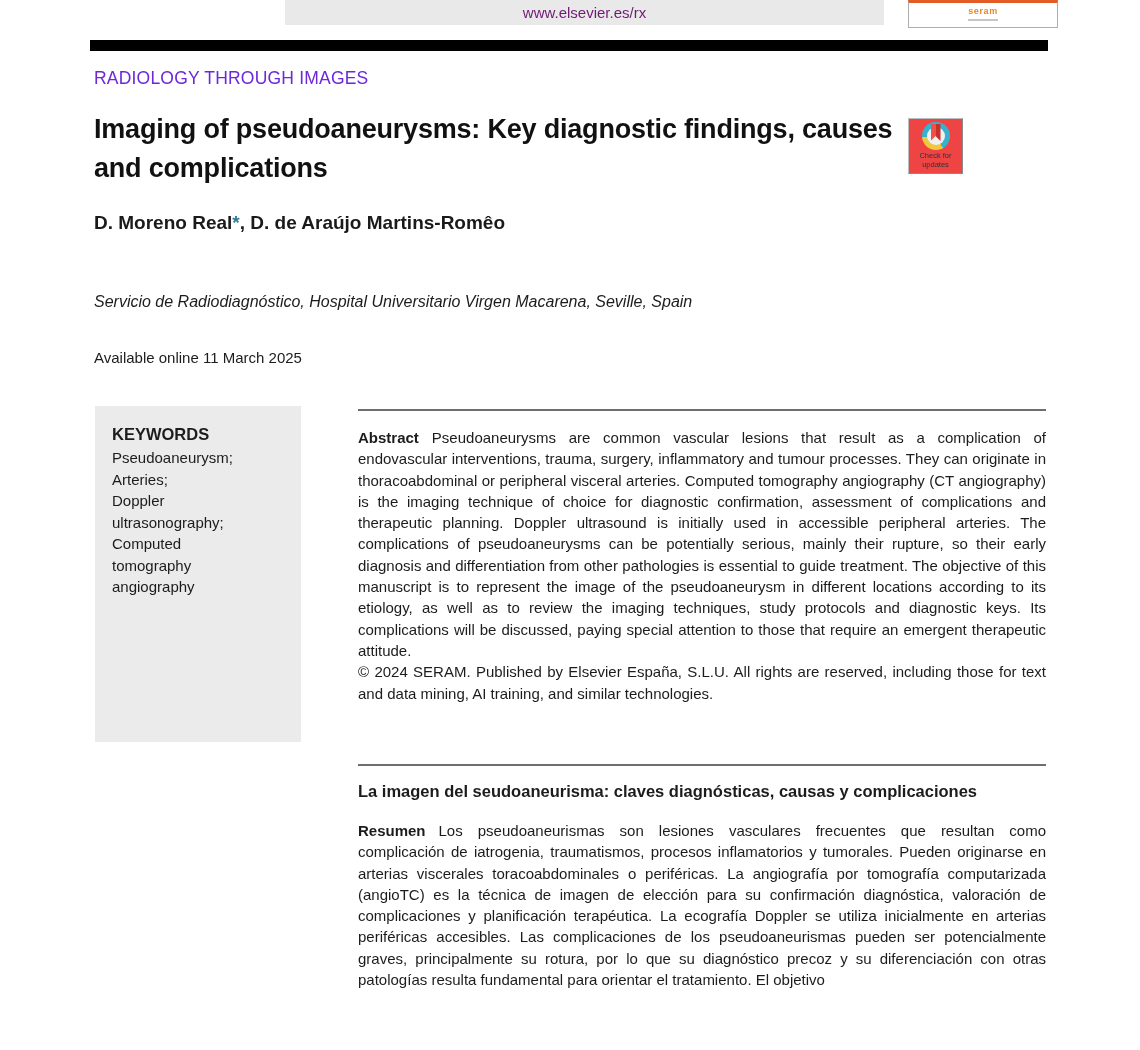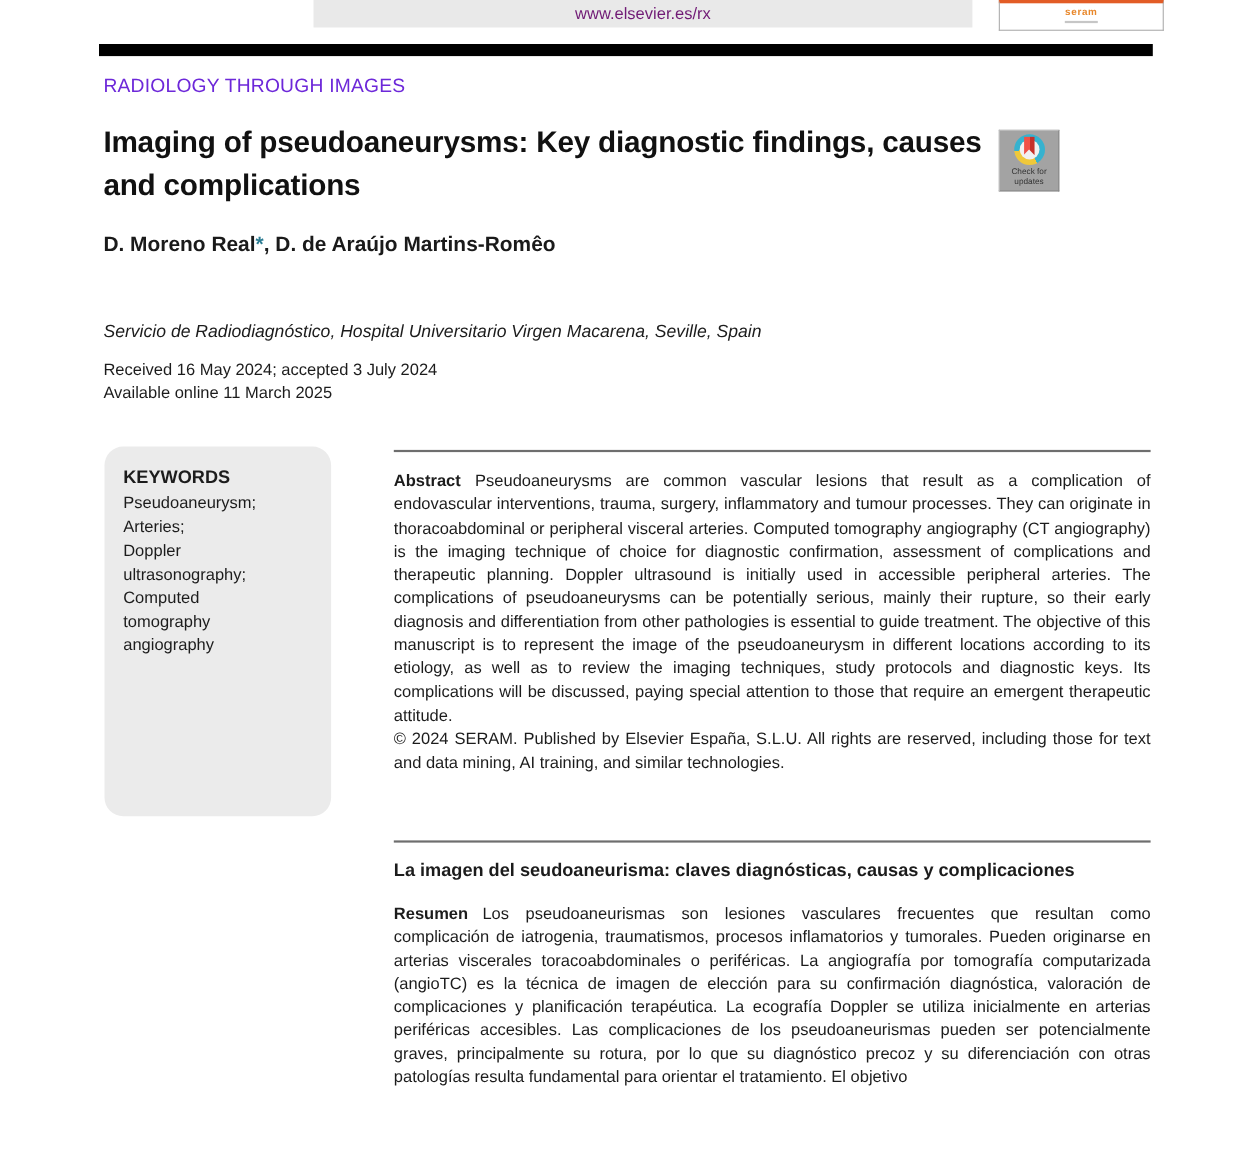--- a/index.html
+++ b/index.html
@@ -28,21 +28,21 @@
   
   .section-label { position:absolute; left:94px; top:68px; font-size:17.5px; letter-spacing:0.2px; color:#6d28d9; }
   .article-title {
     position:absolute; left:94px; top:110px; width:830px;
     font-size:27px; line-height:39px; font-weight:bold; color:#111; letter-spacing:-0.2px;
   }
 
   
   .check-badge {
     position:absolute; left:908px; top:118px; width:55px; height:56px;
-    background:#a3a3a3; border:1px solid #bdbdbd; border-right-color:#8a8a8a; border-bottom-color:#8a8a8a;
+    background:#ef4444; border:1px solid #bdbdbd; border-right-color:#8a8a8a; border-bottom-color:#8a8a8a;
     box-sizing:border-box; text-align:center; cursor:pointer;
   }
   .cm-ring {
     position:relative; width:28px; height:28px; margin:3px auto 0; border-radius:50%;
     background:conic-gradient(from 150deg, #efc83b 0deg 115deg, #36b2cf 115deg 360deg);
   }
   .cm-ring::after { content:""; position:absolute; inset:5px; background:#f1f1f1; border-radius:50%; }
   .cm-bookmark {
     position:absolute; left:9px; top:2px; width:10px; height:17px; z-index:2;
     background:linear-gradient(90deg, #ef5148 50%, #c5302a 50%);
@@ -53,21 +53,21 @@
   
   .authors { position:absolute; left:94px; top:212px; font-size:19px; font-weight:bold; color:#1a1a1a; }
   .author-mark { color:#2e7d93; cursor:pointer; }
   .affiliation { position:absolute; left:94px; top:293px; font-size:16px; font-style:italic; }
   .date-received { position:absolute; left:94px; top:328px; font-size:15px; }
   .date-online  { position:absolute; left:94px; top:349px; font-size:15px; }
 
   
   .kw-box {
     position:absolute; left:95px; width:206px; background:#ebebeb;
-    box-sizing:border-box; padding:19px 14px 0 17px;border-radius:17px;
+    box-sizing:border-box; padding:19px 14px 0 17px;
   }
   .kw-box.en { top:406px; height:336px; }
   .kw-box.es { top:761px; height:227px; }
   .kw-heading { font-size:16.5px; font-weight:bold; margin:0 0 3px 0; }
   .kw-line { font-size:15px; line-height:21.5px; }
 
   
   .rule { position:absolute; left:358px; width:688px; height:2px; background:#6e6e6e; }
   .rule.abstract-rule { top:409px; }
   .rule.es-rule { top:764px; }
@@ -110,21 +110,20 @@
       <div>Check for</div>
       <div>updates</div>
     </div>
   </div>
 
   <div class="authors">
     <span>D. Moreno Real</span><span class="author-mark">*</span><span>, D. de Araújo Martins-Romêo</span>
   </div>
 
   <div class="affiliation">Servicio de Radiodiagnóstico, Hospital Universitario Virgen Macarena, Seville, Spain</div>
-  <div class="date-received">Received 16 May 2024; accepted 3 July 2024</div>
   <div class="date-online">Available online 11 March 2025</div>
 
   <div class="kw-box en">
     <div class="kw-heading">KEYWORDS</div>
     <div class="kw-line">Pseudoaneurysm;</div>
     <div class="kw-line">Arteries;</div>
     <div class="kw-line">Doppler</div>
     <div class="kw-line">ultrasonography;</div>
     <div class="kw-line">Computed</div>
     <div class="kw-line">tomography</div>

